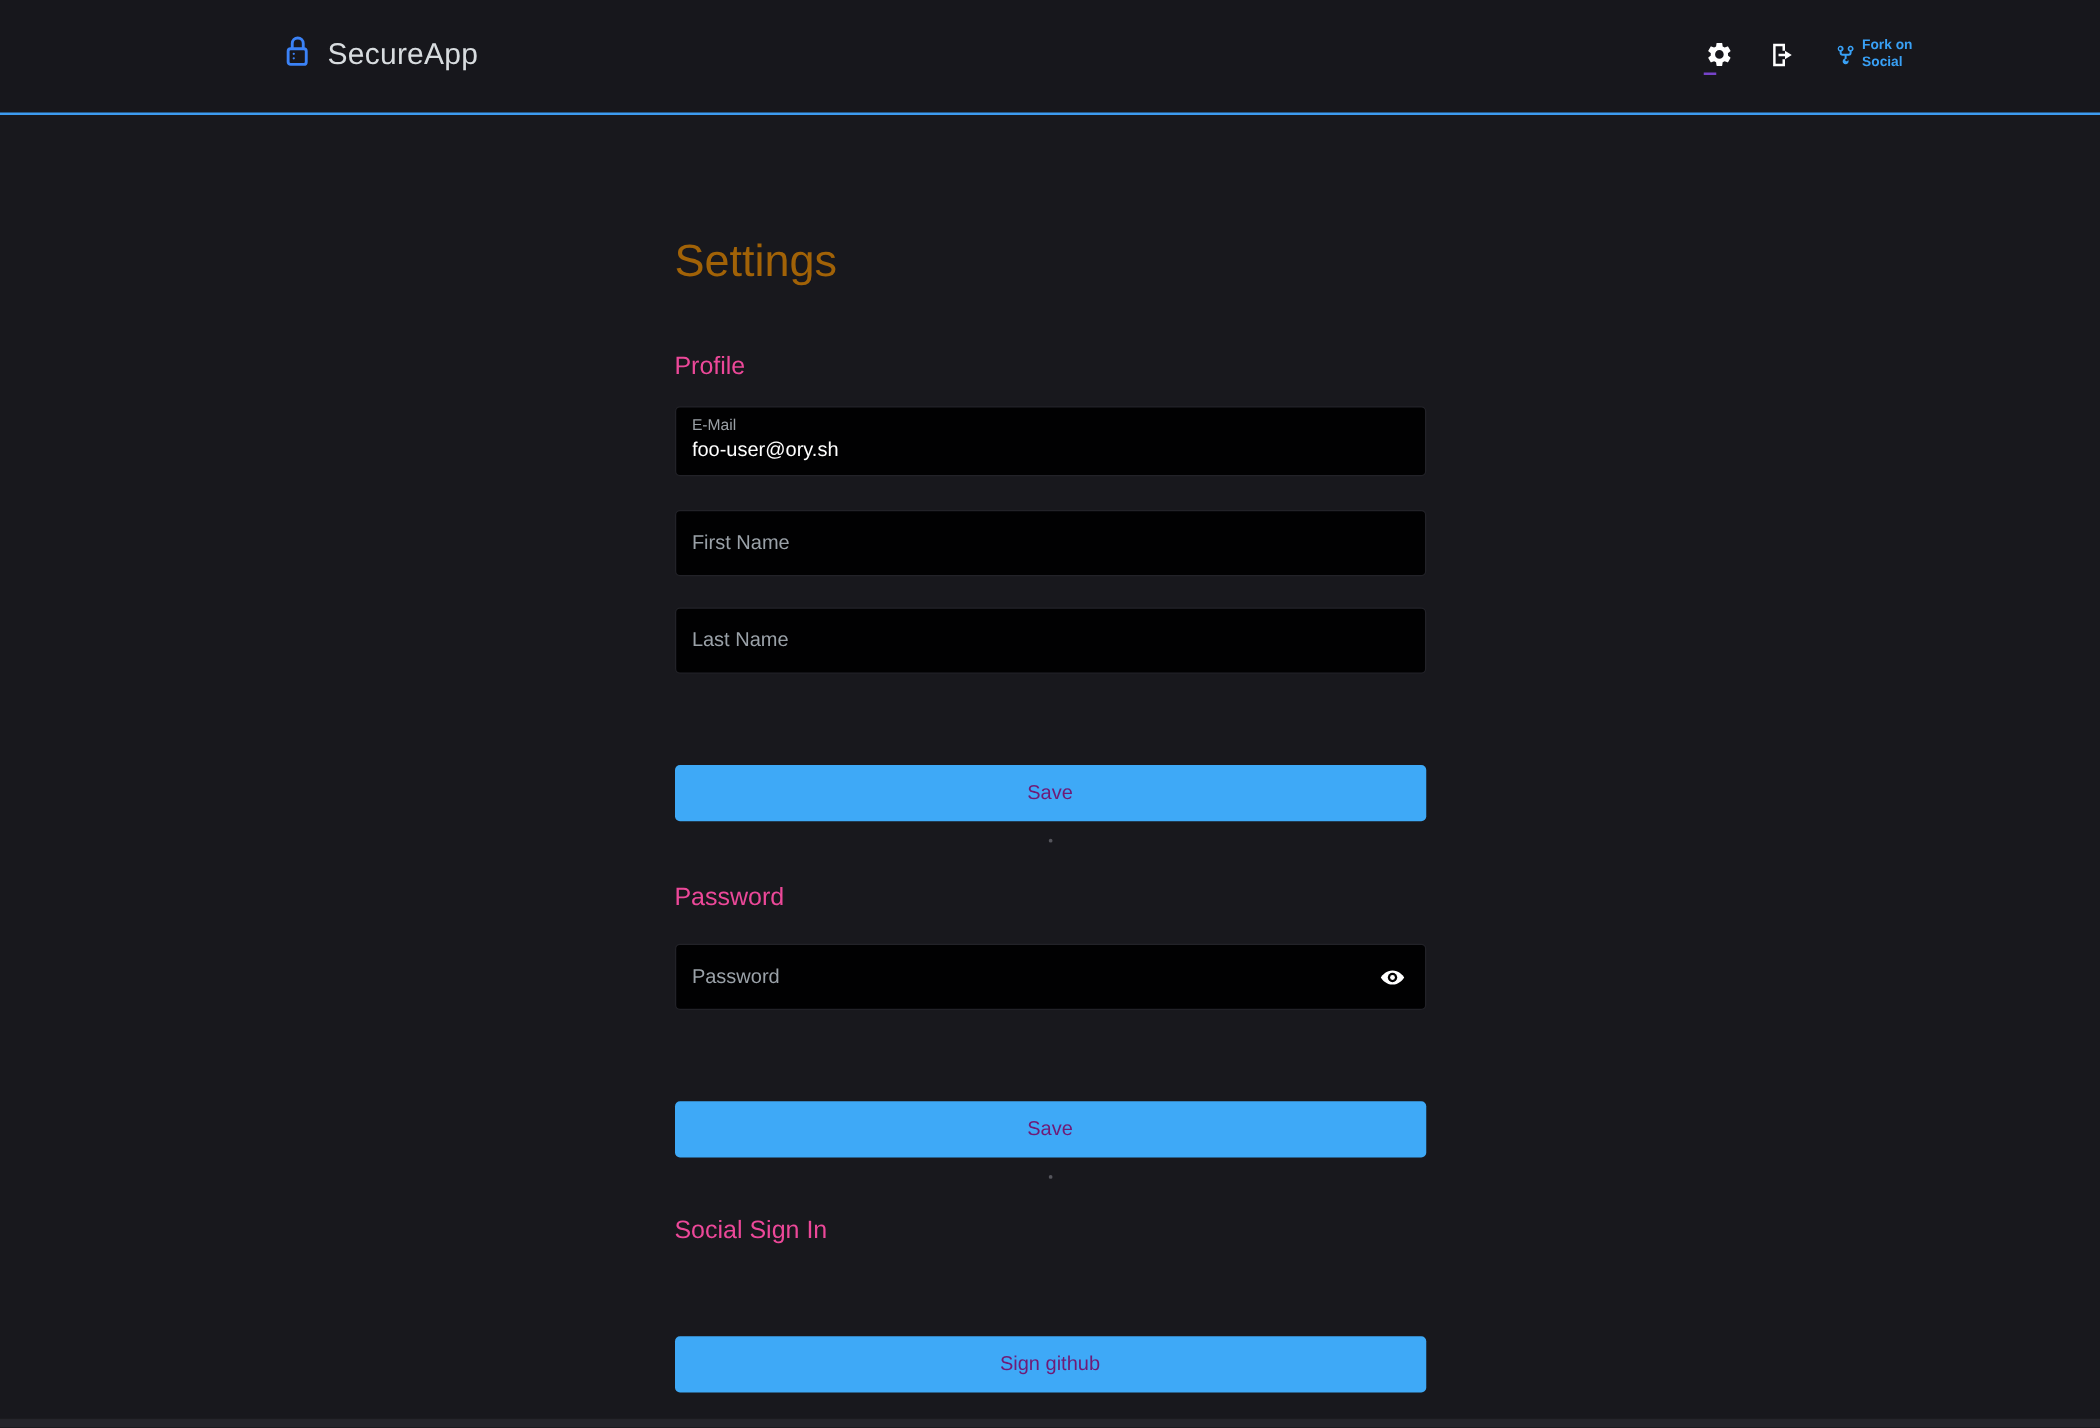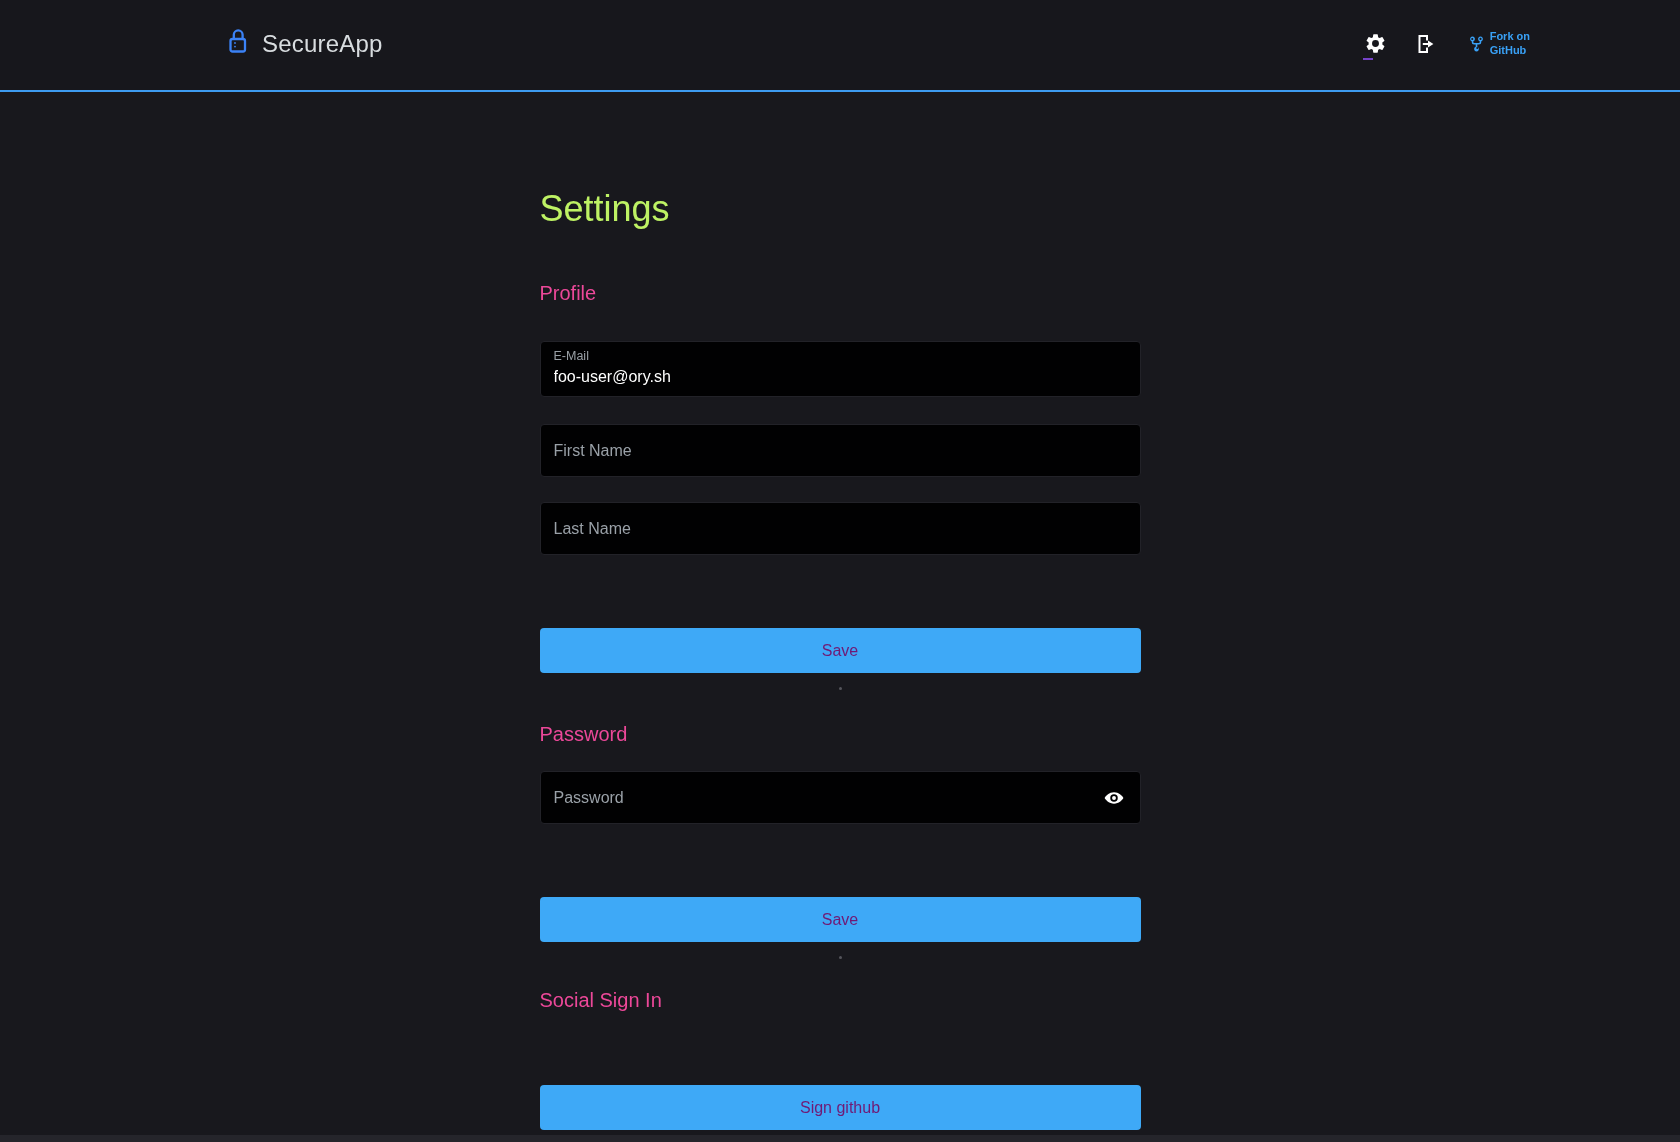--- a/index.html
+++ b/index.html
@@ -42,21 +42,21 @@
     margin-left: 10px;
   }
   .fork-text { font-size: 11px; font-weight: bold; line-height: 1.25; }
 
   
   .content { width: 601px; margin: 0 auto; }
   .page-title {
     margin-top: 96px;
     font-size: 36px;
     font-weight: 400;
-    color: #bef264;
+    color: #a16207;
   }
   .section-heading {
     font-size: 20px;
     font-weight: 400;
     color: #ec4899;
   }
   .heading-profile  { margin-top: 52px; }
   .heading-password { margin-top: 33px; }
   .heading-social   { margin-top: 30px; }
 
@@ -72,21 +72,21 @@
     width: 100%;
     background: transparent;
     border: none;
     outline: none;
     color: #FFFFFF;
     font-family: "Liberation Sans", sans-serif;
     font-size: 16px;
   }
   .field input::placeholder { color: #9AA1A8; opacity: 1; }
 
-  .email-field { margin-top: 36px; height: 56px; padding: 7px 13px 0; }
+  .email-field { margin-top: 20px; height: 56px; padding: 7px 13px 0; }
   .email-label { font-size: 12.5px; color: #9AA0A6; display: block; margin-bottom: 2px; }
   .email-field input { height: 24px; }
 
   .text-field { height: 53px; display: flex; padding: 0 13px; }
   .first-name-field { margin-top: 27px; }
   .last-name-field  { margin-top: 25px; }
   .password-field   { margin-top: 25px; padding-right: 48px; }
 
   .eye-btn {
     position: absolute; right: 12px; top: 50%; transform: translateY(-50%);
@@ -161,21 +161,21 @@
     </button>
 
     <a class="fork-link">
       <span>
         <svg width="17" height="22" viewBox="0 0 16 16" fill="#39A1F6">
           <path d="M5 5.372v.878c0 .414.336.75.75.75h4.5a.75.75 0 0 0 .75-.75v-.878a2.25 2.25 0 1 1 1.5 0v.878a2.25 2.25 0 0 1-2.25 2.25h-1.5v2.128a2.251 2.251 0 1 1-1.5 0V8.5h-1.5A2.25 2.25 0 0 1 3.5 6.25v-.878a2.25 2.25 0 1 1 1.5 0ZM5 3.25a1 1 0 1 0-2 0 1 1 0 0 0 2 0Zm6.75.98a1 1 0 1 0 0-2 1 1 0 0 0 0 2Zm-3 8.5a1 1 0 1 0 0-2 1 1 0 0 0 0 2Z"></path>
         </svg>
       </span>
       <span class="fork-text">
         <span>Fork on</span><br>
-        <span>GitHub</span>
+        <span>Social</span>
       </span>
     </a>
   </div>
 </header>
 
 <main class="content">
 
   <h1 class="page-title">Settings</h1>
 
   <h2 class="section-heading heading-profile">Profile</h2>

